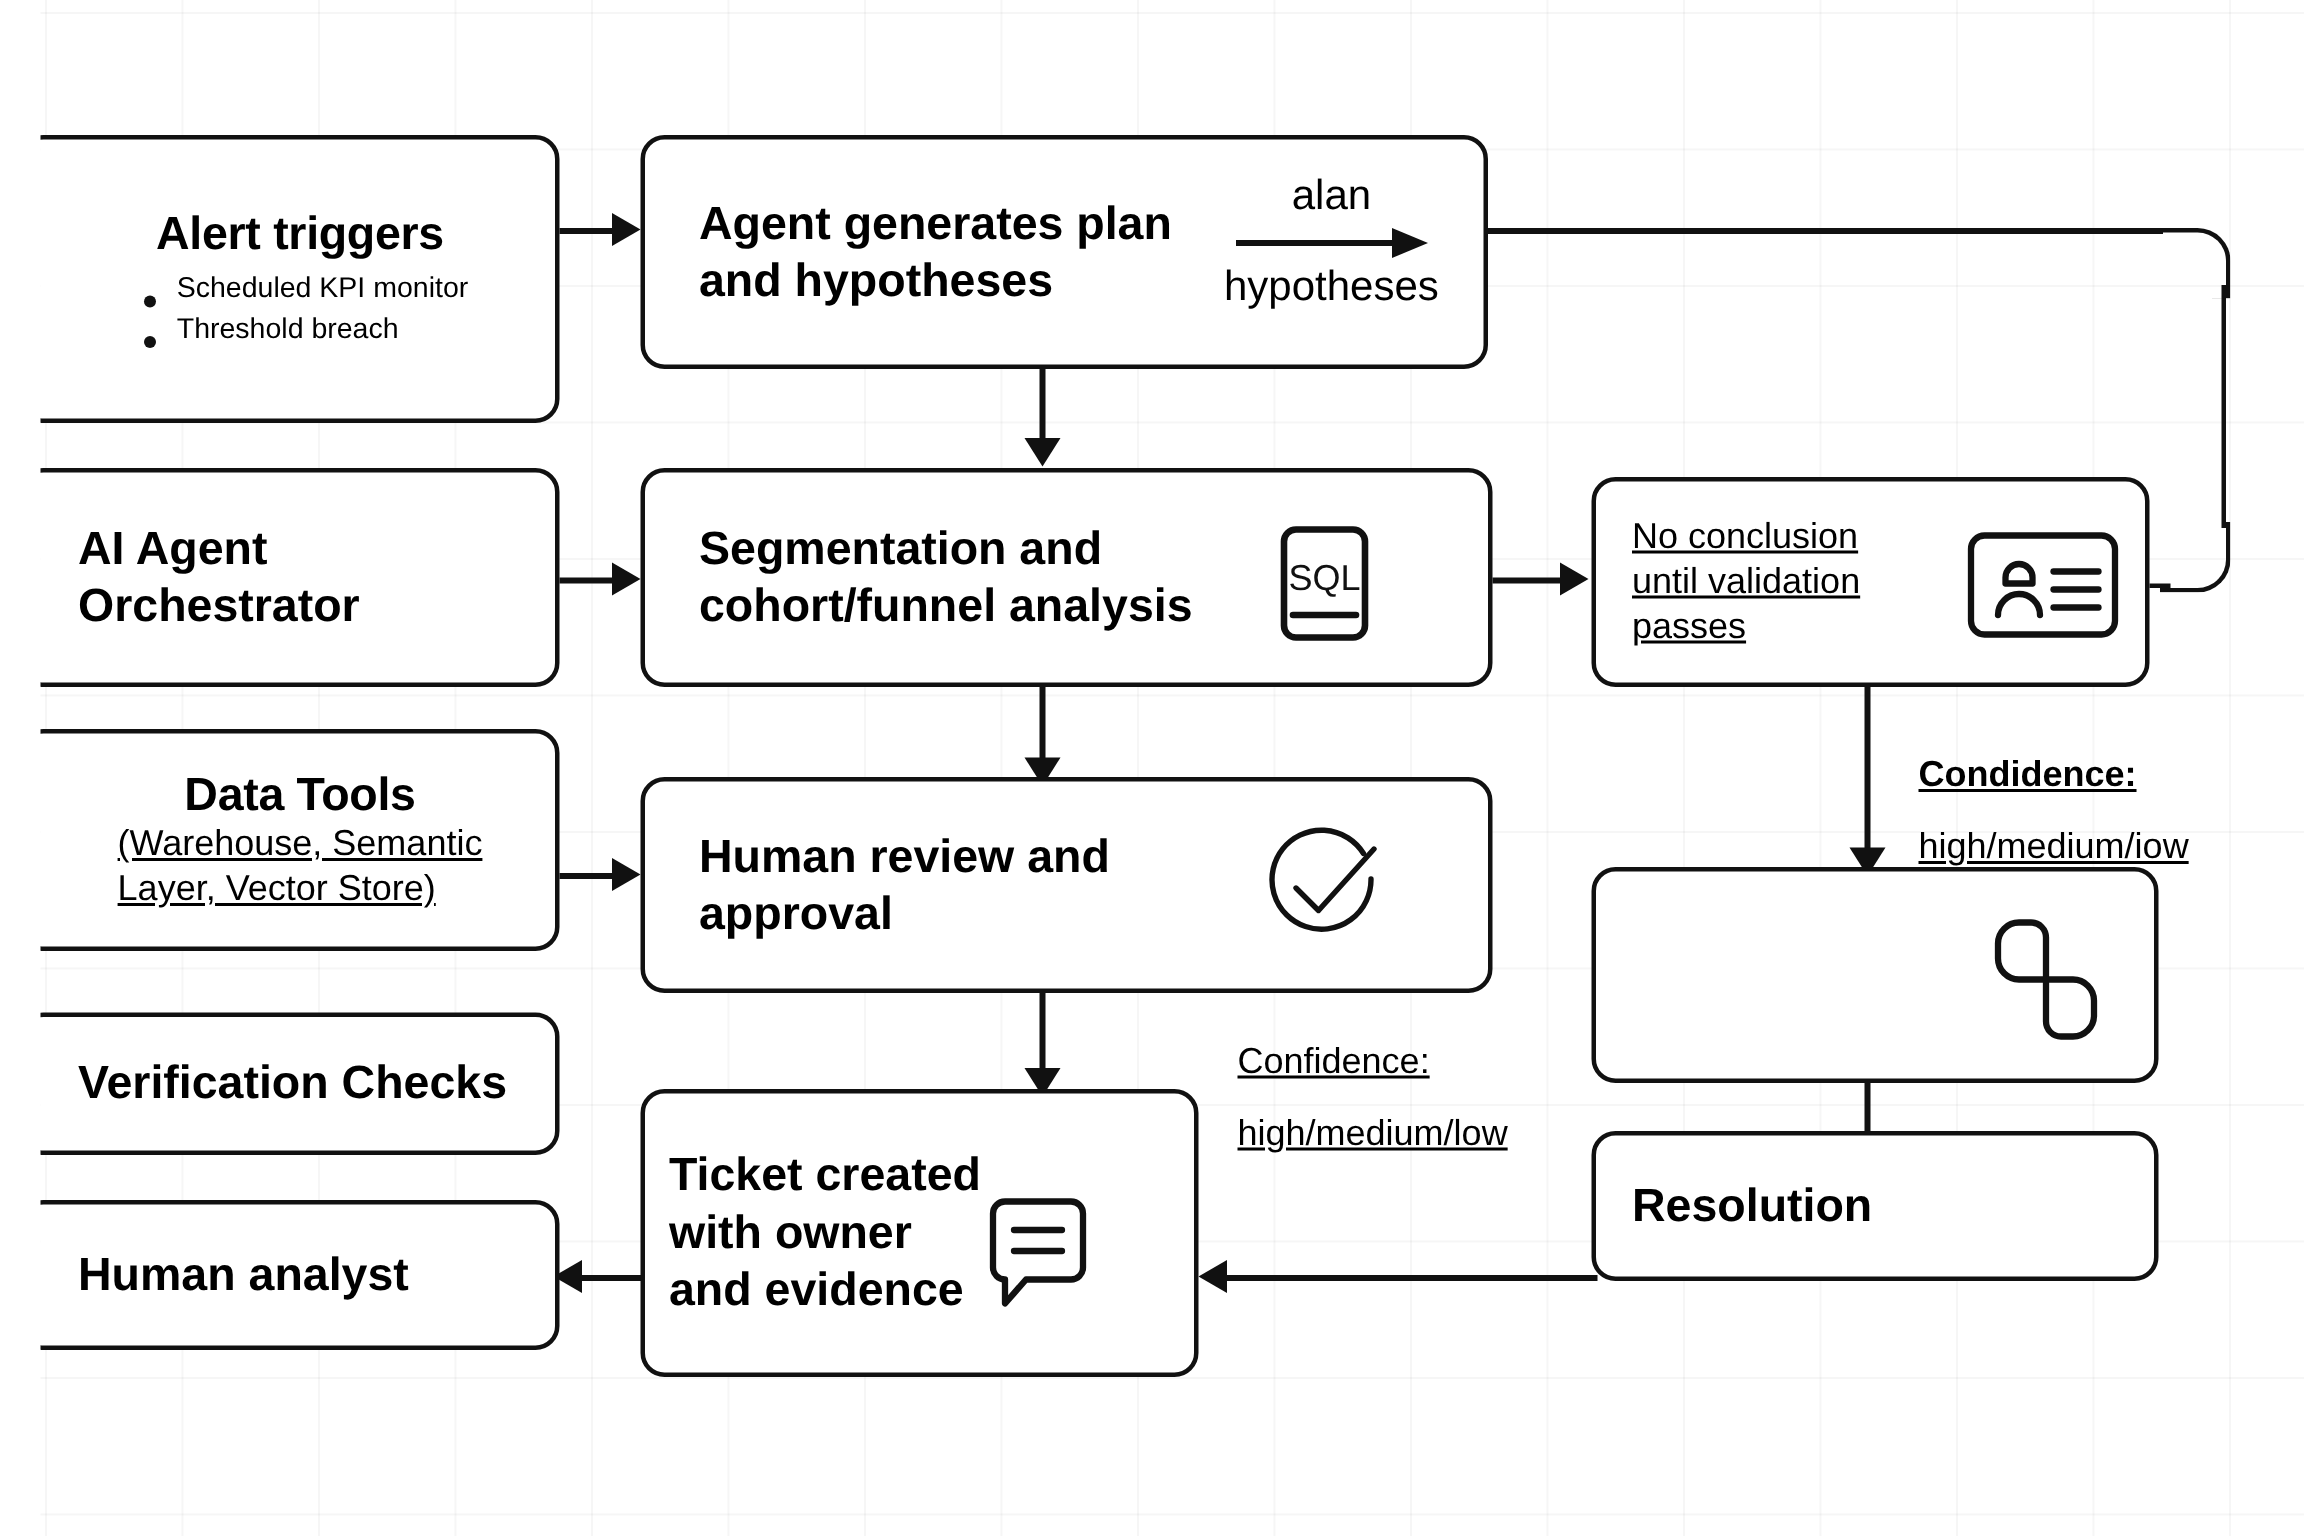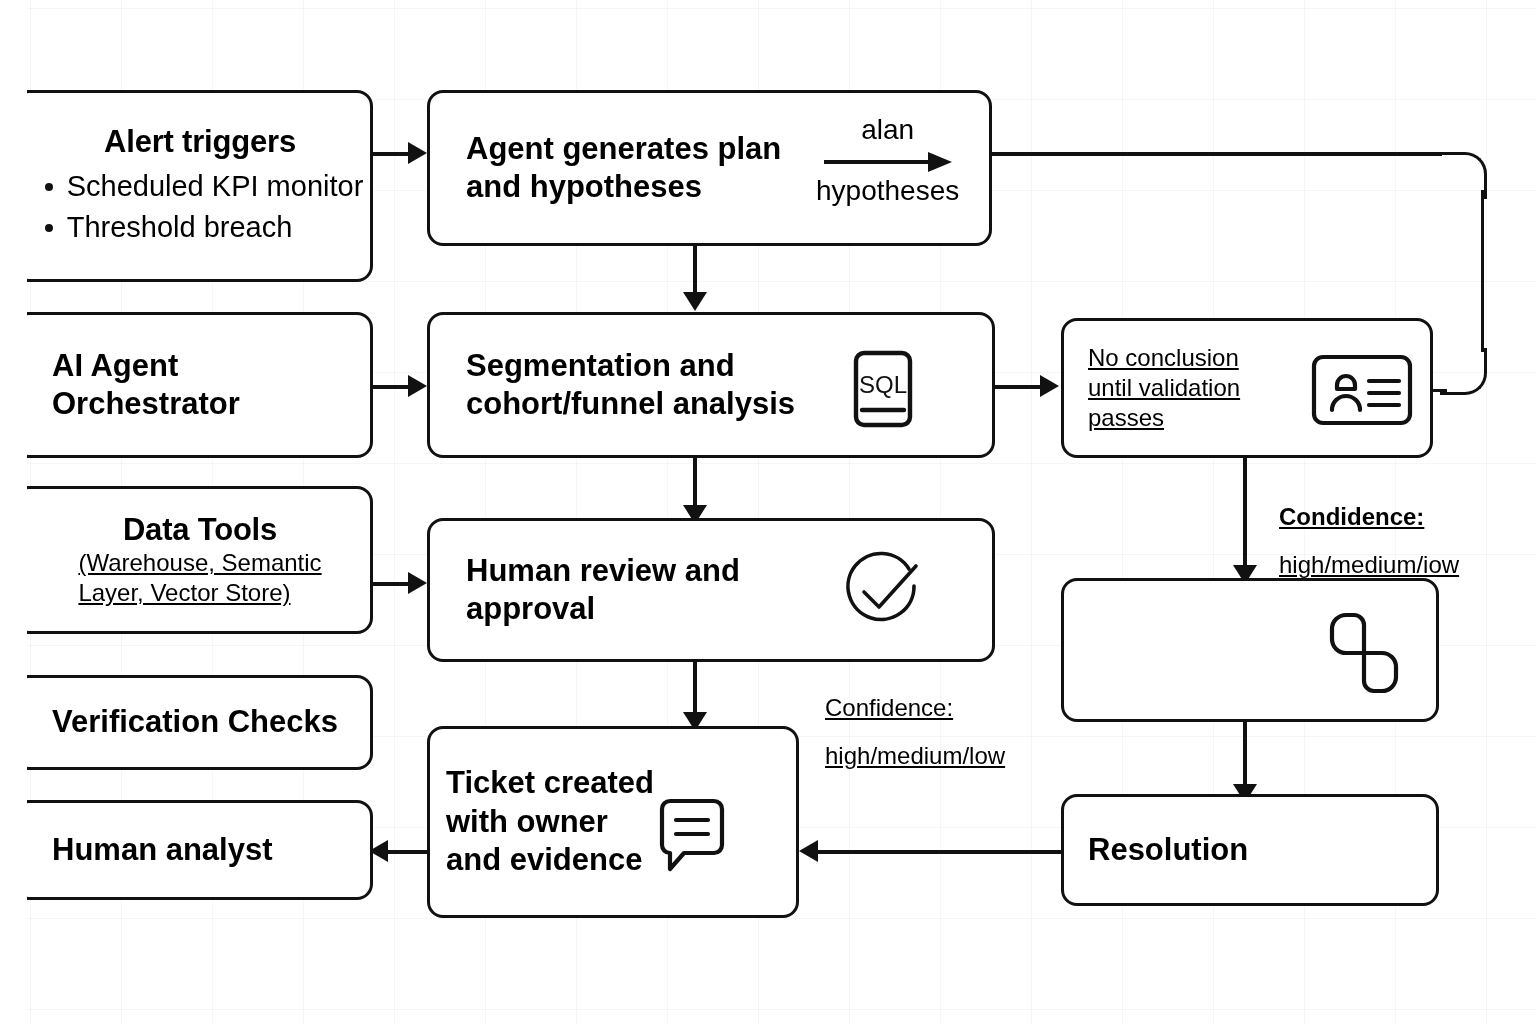--- a/index.html
+++ b/index.html
@@ -47,21 +47,21 @@
   
   .hdr { font-weight: 700; font-size: 31px; letter-spacing: -0.2px; }
   ul.blist {
     list-style: none;
     margin: 6px 0 0 0;
     padding: 0;
   }
   ul.blist li {
     position: relative;
     padding-left: 30px;
-    font-size: 29px;
+    font-size: 19px;
     font-weight: 400;
     line-height: 1.42;
     white-space: nowrap;
   }
   ul.blist li::before {
     content: "";
     position: absolute;
     left: 8px;
     top: 17px;
     width: 8px;
@@ -267,21 +267,21 @@
     <div class="txt bold t31">Ticket created
 with owner
 and evidence</div>
     <svg class="icon" viewBox="0 0 80 80" width="80" height="80" style="left:222px; top:66px;" fill="none" stroke="#111111" stroke-width="4.2" stroke-linecap="round" stroke-linejoin="round">
       <path d="M10 14 a8 8 0 0 1 8-8 h44 a8 8 0 0 1 8 8 v36 a8 8 0 0 1 -8 8 H32 L18 74 V58 h0 a8 8 0 0 1 -8-8 z"></path>
       <path d="M24 25 h32"></path>
       <path d="M24 39 h32"></path>
     </svg>
   </div>
 
-  <div class="node" style="left:1034px; top:794px; width:378px; height:112px; padding-left:24px;">
+  <div class="node" style="left:1034px; top:754px; width:378px; height:100px; padding-left:24px;">
     <div class="txt bold t31">Resolution</div>
   </div>
 
   <div class="node" style="left:-14px; top:800px; width:360px; height:100px; padding-left:36px;">
     <div class="txt bold t31">Human analyst</div>
   </div>
 
   <div class="flabel" style="left:798px; top:673px;">
     <div class="reg t30">Confidence:</div>
     <div class="reg t30">high/medium/low</div>

